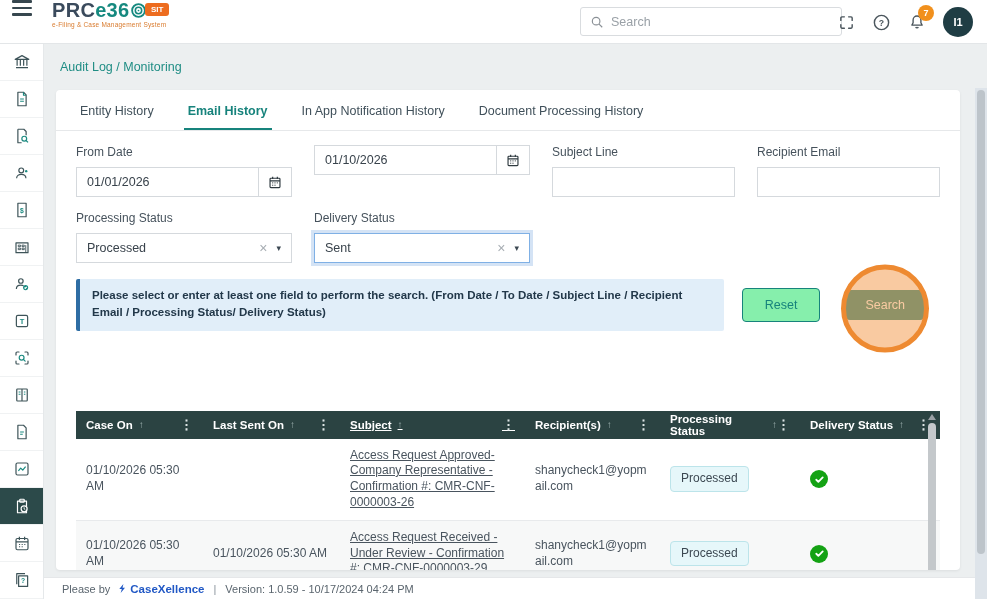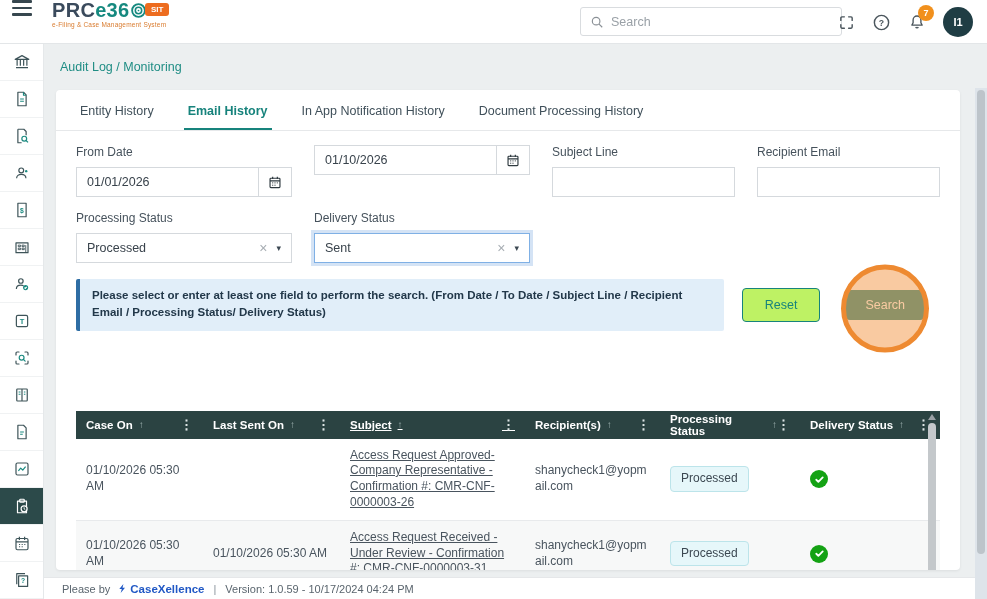--- a/index.html
+++ b/index.html
@@ -71,21 +71,21 @@
   .select .val { padding-left:10px; }
   .select .clear { margin-left:auto; color:#A7ADB3; font-size:14px; line-height:1; cursor:pointer; }
   .select .caret { margin:0 10px 0 9px; color:#3C4852; font-size:9px; cursor:pointer; }
   .select.focused { border-color:#7FB0E5; box-shadow:0 0 0 3px rgba(99,155,220,.28); }
 
   
   .actions-row { display:flex; align-items:center; padding:16px 20px 0; }
   .alert { flex:0 0 648px; background:#E1EEF9; border-left:4px solid #2E6DA4; padding:8px 12px 9px;
            font-size:11.5px; font-weight:bold; color:#22384A; line-height:1.5; border-radius:2px; }
   .btns { margin-left:auto; display:flex; align-items:center; gap:26px; padding-right:16px; }
-  .btn-reset { border:1px solid #17837C; color:#17837C; background:#bef264; border-radius:4px;
+  .btn-reset { border:1px solid #17837C; color:#17837C; background:#86efac; border-radius:4px;
                padding:9px 22px; font-size:12.5px; cursor:pointer; font-family:inherit; }
   .search-wrap { position:relative; }
   .btn-search { border:none; background:#17837C; color:#fff; border-radius:4px;
                 padding:8px 19px; font-size:12.5px; cursor:pointer; font-family:inherit; }
   .click-ring { position:absolute; left:50%; top:50%; transform:translate(-50%,-46%);
                 width:88px; height:88px; border:5px solid #EE8A31; border-radius:50%;
                 background:rgba(244,158,84,.55); pointer-events:none; z-index:3; }
 
   
   .table-wrap { margin:80px 20px 0; position:relative; }
@@ -412,21 +412,21 @@
                 <svg width="11" height="11" viewBox="0 0 24 24" fill="none" stroke="#fff" stroke-width="4" stroke-linecap="round" stroke-linejoin="round">
                     <path d="M5 12.5l4.5 4.5L19 7.5"></path>
                   </svg>
               </span>
             </div>
           </div>
 
           <div class="tr">
             <div class="td c1">01/10/2026 05:30 AM</div>
             <div class="td c2">01/10/2026 05:30 AM</div>
-            <div class="td c3">Access Request Received - Under Review - Confirmation #: CMR-CNF-0000003-31</div>
+            <div class="td c3">Access Request Received - Under Review - Confirmation #: CMR-CNF-0000003-29</div>
             <div class="td c4 email">shanycheck1@yopmail.com</div>
             <div class="td c5"><span class="chip">Processed</span></div>
             <div class="td c6">
               <span class="check">
                 <svg width="11" height="11" viewBox="0 0 24 24" fill="none" stroke="#fff" stroke-width="4" stroke-linecap="round" stroke-linejoin="round">
                     <path d="M5 12.5l4.5 4.5L19 7.5"></path>
                   </svg>
               </span>
             </div>
           </div>

